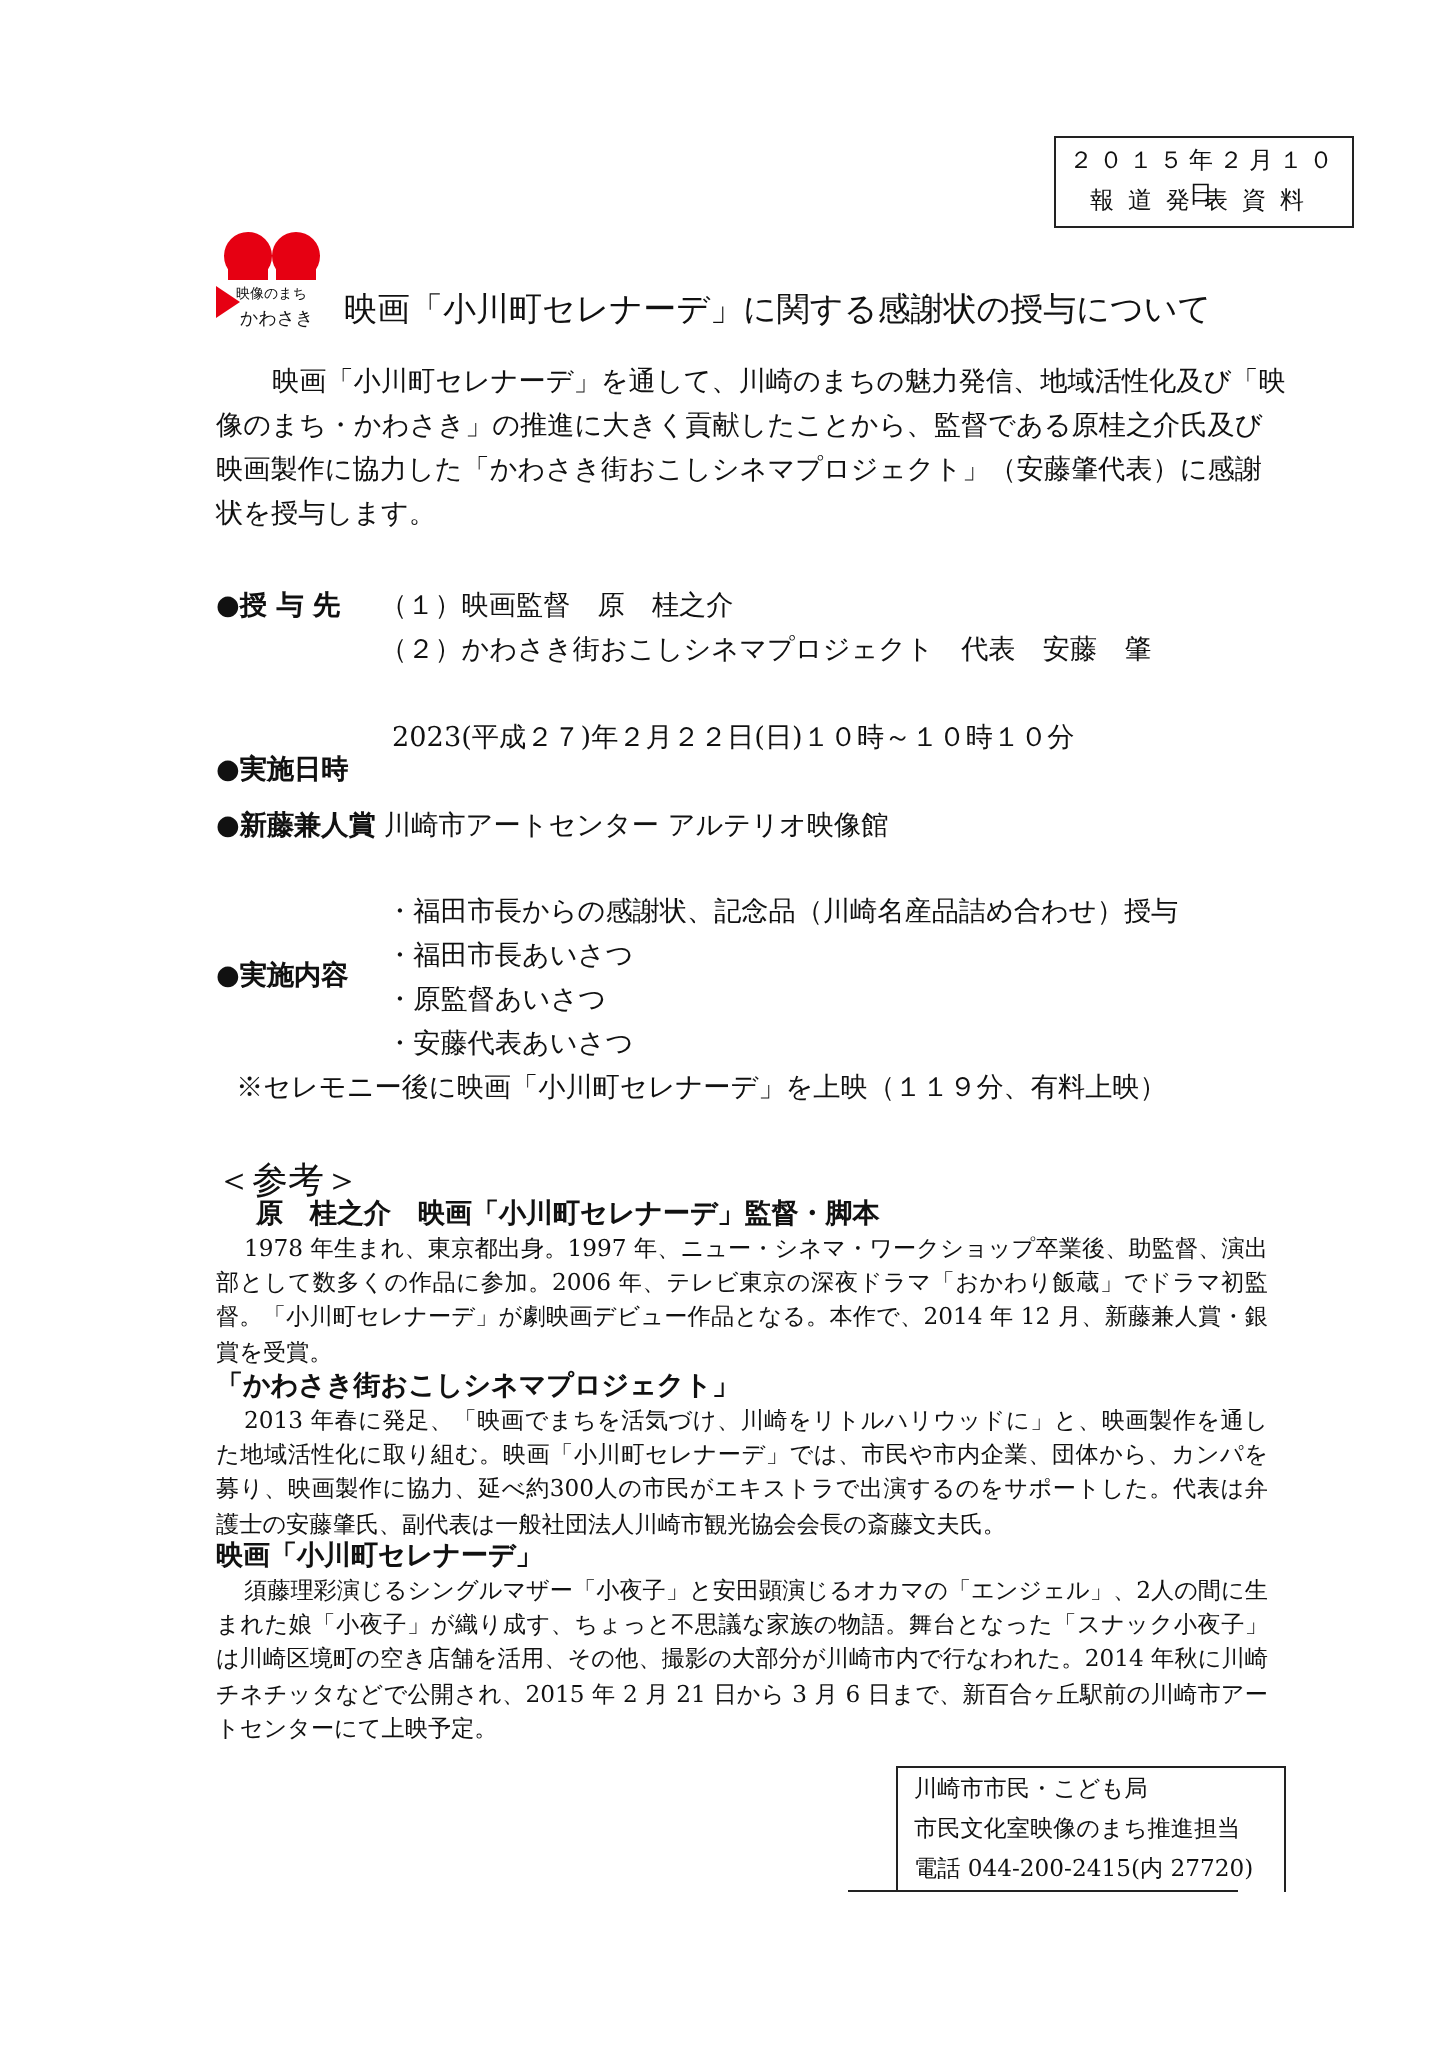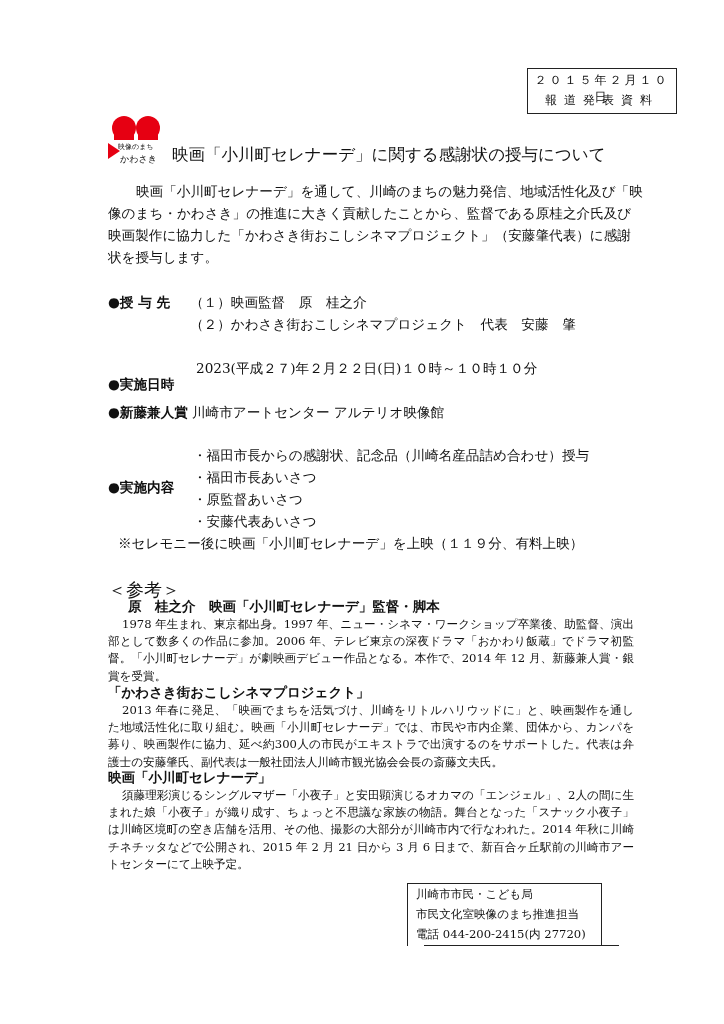--- a/index.html
+++ b/index.html
@@ -18,21 +18,21 @@
 
   .intro { left: 108px; top: 180px; width: 536px; font-size: 13.6px; line-height: 22px; text-indent: 28px; }
 
   .lbl { font-size: 13.6px; font-weight: bold; font-family: "DejaVu Sans", "Liberation Sans", sans-serif; white-space: nowrap; }
   .val { font-size: 13.6px; white-space: nowrap; }
 
   .ref-head { left: 108px; top: 578px; font-size: 18px; }
   .bio-title { font-family: "DejaVu Sans", "Liberation Sans", sans-serif; font-weight: bold; font-size: 13.5px; white-space: nowrap; }
   .bio-text { font-size: 11.6px; line-height: 17.2px; width: 526px; text-indent: 14px; text-align: justify; }
 
-  .contact { left: 407px; top: 883px; width: 193px; height: 62px; border: 1px solid #222; border-bottom: none; padding: 0; }
+  .contact { left: 448px; top: 883px; width: 193px; height: 62px; border: 1px solid #222; border-bottom: none; padding: 0; }
   .contact div { position: absolute; left: 8px; font-size: 11.6px; white-space: nowrap; }
   .contact-underline { left: 424px; top: 945px; width: 195px; border-top: 1px solid #222; }
 </style>
 </head>
 <body>
 
 <div class="abs datebox">
   <div class="l1">２０１５年２月１０日</div>
   <div class="l2">報道発表資料</div>
 </div>

